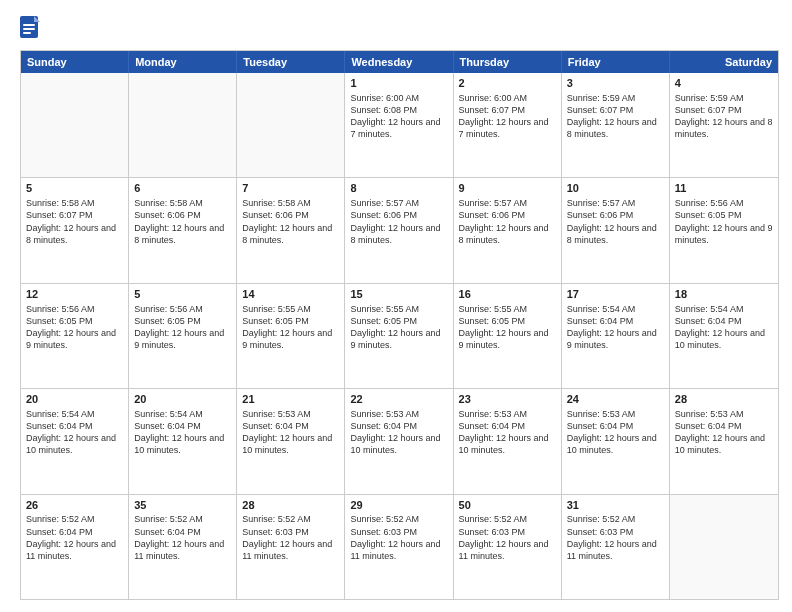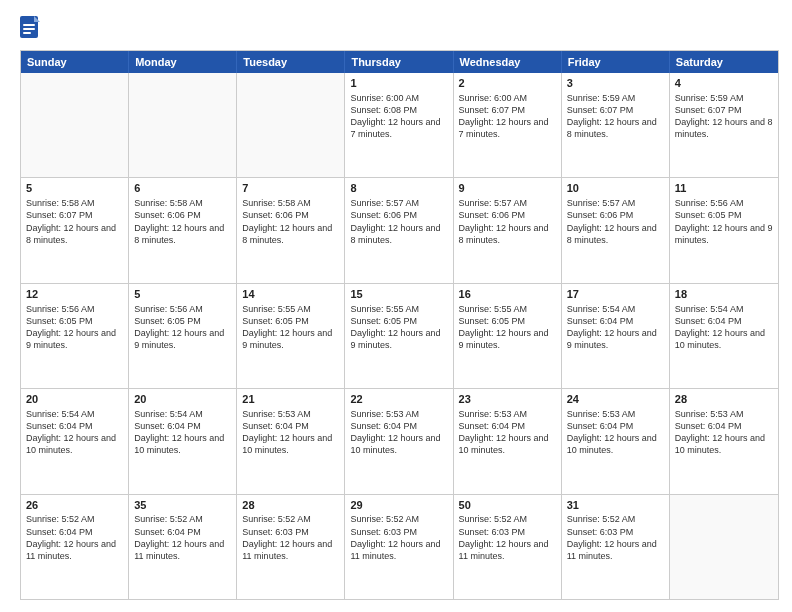--- a/index.html
+++ b/index.html
@@ -65,21 +65,21 @@
       grid-template-columns: repeat(7, 1fr);
       background: #2255aa;
     }
     .cal-header-cell {
       color: #fff;
       font-size: 11px;
       font-weight: bold;
       padding: 5px 6px;
       border-right: 1px solid #3366bb;
     }
-    .cal-header-cell:last-child { border-right: none; }
+    .cal-header-cell:last-child { border-right: none; text-align: right; }
     .cal-body {
       flex: 1;
       display: flex;
       flex-direction: column;
     }
     .cal-row {
       display: grid;
       grid-template-columns: repeat(7, 1fr);
       flex: 1;
       border-bottom: 1px solid #ccc;
@@ -125,22 +125,22 @@
       <div class="month-title"></div>
       <div class="location"></div>
     </div>
   </div>
 
   <div class="calendar">
     <div class="cal-header">
     <div class="cal-header-cell">Sunday</div>
         <div class="cal-header-cell">Monday</div>
         <div class="cal-header-cell">Tuesday</div>
+        <div class="cal-header-cell">Wednesday</div>
         <div class="cal-header-cell">Thursday</div>
-        <div class="cal-header-cell">Wednesday</div>
         <div class="cal-header-cell">Friday</div>
         <div class="cal-header-cell">Saturday</div>
       </div>
     <div class="cal-body">
     <div class="cal-row">
           <div class="cal-cell empty"></div>
           <div class="cal-cell empty"></div>
           <div class="cal-cell empty"></div>
           <div class="cal-cell"><span class="day-num">1</span><span style="white-space: pre-line;">Sunrise: 6:00 AM
 Sunset: 6:08 PM

